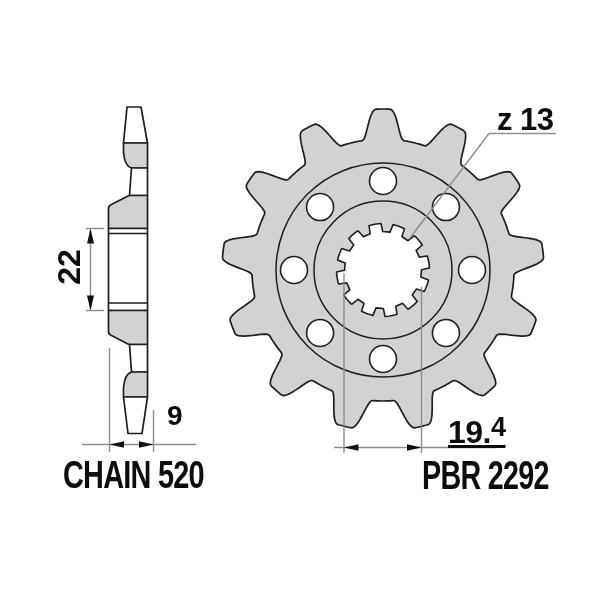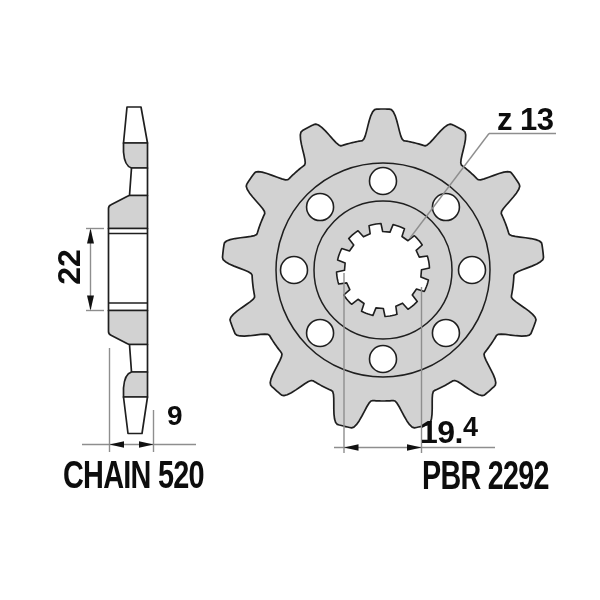--- a/index.html
+++ b/index.html
@@ -14,21 +14,21 @@
   .arrow{fill:#111111;stroke:none;}
   .lbl{position:absolute;color:#0d0d0d;font-weight:bold;line-height:1;white-space:nowrap;}
   #chain-label{left:63px;top:456px;font-size:38px;letter-spacing:-1px;
                transform:scaleX(0.76);transform-origin:0 0;}
   #part-label{left:422px;top:455px;font-size:41px;letter-spacing:-1px;
               transform:scaleX(0.70);transform-origin:0 0;}
   #teeth-label{left:497px;top:104px;font-size:31px;letter-spacing:-0.5px;}
   #dim22{left:48px;top:244px;width:41px;height:46px;display:flex;align-items:center;
          justify-content:center;font-size:32px;transform:rotate(-90deg);}
   #dim9{left:167px;top:402px;font-size:28px;}
-  #dim19{left:420px;top:416px;font-size:32px;letter-spacing:-0.5px;}
+  #dim19{left:448px;top:416px;font-size:32px;letter-spacing:-0.5px;text-decoration:underline;}
   #dim19 .sup{font-size:27px;position:relative;top:-7px;}
 </style>
 </head>
 <body>
 
 <div id="canvas">
 
   <svg id="drawing" width="600" height="600" viewBox="0 0 600 600" xmlns="http://www.w3.org/2000/svg">
 
     <g id="side-view">

